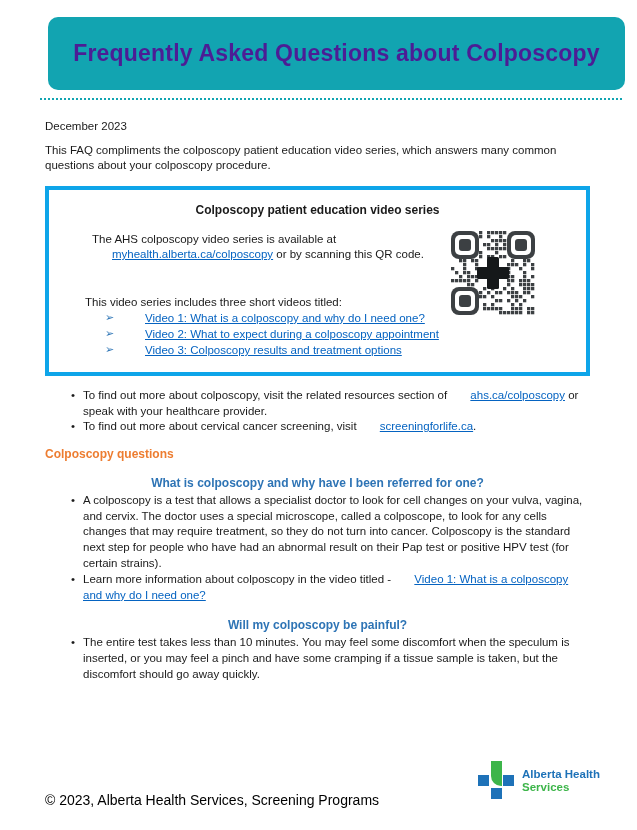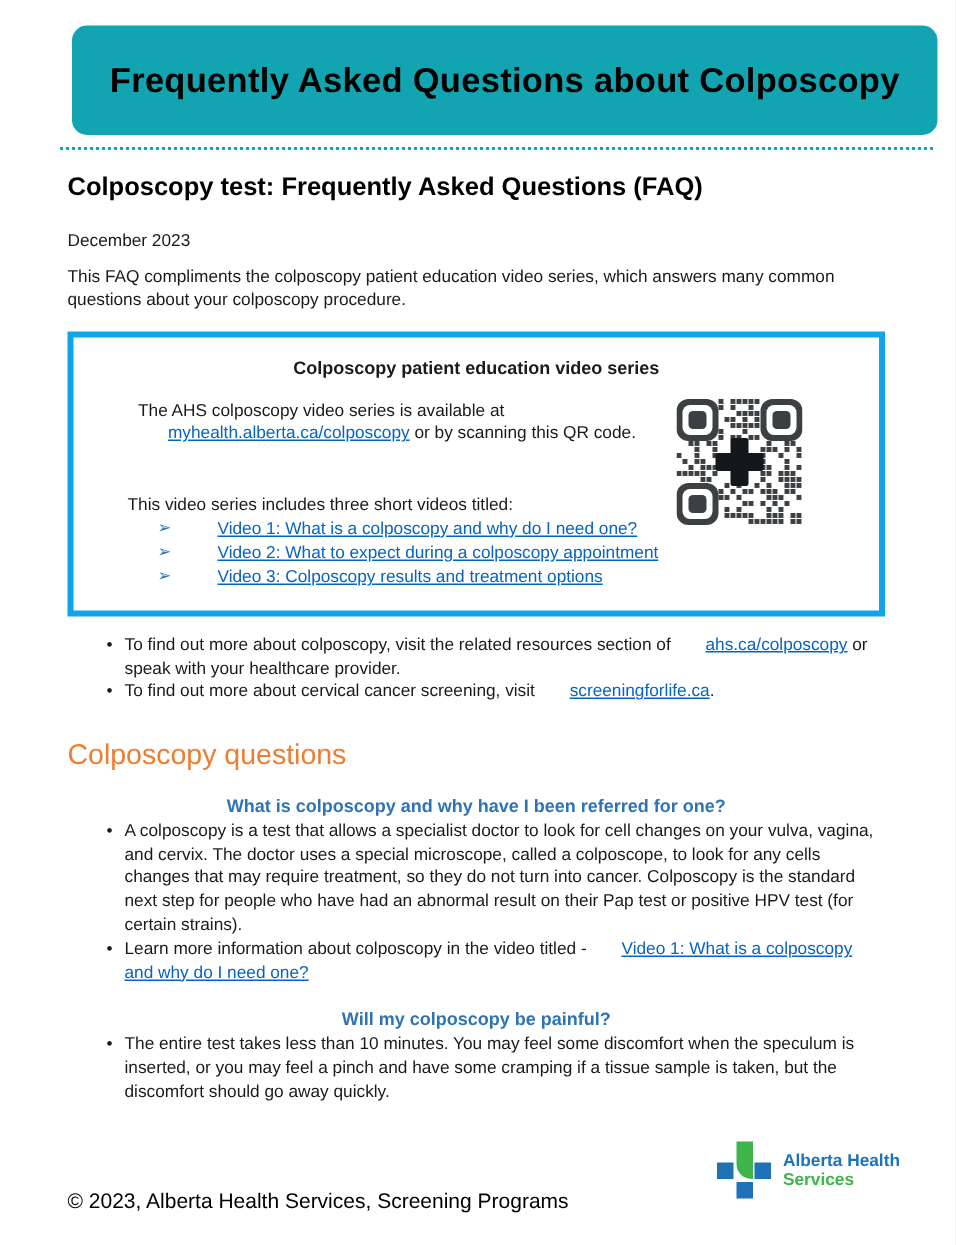--- a/index.html
+++ b/index.html
@@ -7,21 +7,21 @@
   .page {
     width:637px; height:830px; background:#fff; position:relative;
     font-family:"Liberation Sans","DejaVu Sans",sans-serif;
     color:#1a1a1a; overflow:hidden; margin:0 auto;
   }
   .banner {
     margin:17px 12px 0 48px; width:577px; height:73px;
     background:#12A4B1; border-radius:10px;
     display:flex; align-items:center; justify-content:center;
   }
-  .banner h1 { color:#000000; font-size:23px; font-weight:bold; letter-spacing:.2px; }
+  .banner h1 { color:#4c1d95; font-size:23px; font-weight:bold; letter-spacing:.2px; }
   .dotted { margin:8px 15px 0 40px; border-top:2px dotted #12A4B1; }
   .content { padding:0 47px 0 45px; }
   .doc-title { margin-top:15px; font-size:17px; font-weight:bold; color:#000; }
   .doc-date { margin-top:20px; font-size:11.5px; }
   .intro { margin-top:11px; font-size:11.5px; line-height:1.34; max-width:535px; }
   .video-box {
     margin-top:12px; border:4px solid #0ea5e9; min-height:188px;
     position:relative; padding:10px 16px 14px 16px;
   }
   .box-title { text-align:center; font-size:12px; font-weight:bold; margin-top:3px; }
@@ -30,21 +30,21 @@
   .video-links { list-style:none; margin:2px 0 0 40px; }
   .video-links li { display:flex; font-size:11.5px; line-height:1.4; }
   .arrow { color:#2E75B6; width:20px; flex:0 0 20px; font-size:11px; }
   a.lnk { color:#0563C1; text-decoration:underline; cursor:pointer;margin-left:20px; }
   .qr-wrap { position:absolute; top:40px; right:51px; width:84px; height:86px; background:#fff; }
   .bullets { list-style:none; margin-top:12px; }
   .bullets li, .ans li { display:flex; font-size:11.5px; line-height:1.36; }
   .dot { width:20px; flex:0 0 20px; text-align:center; font-size:11.5px; }
   .bullets .dot { margin-left:18px; }
   .bullets .txt, .ans .txt { flex:1; max-width:500px; }
-  .sec-heading { margin-top:23px; color:#ED7D31; font-size:19px; font-weight:normal; }
+  .sec-heading { margin-top:12px; color:#ED7D31; font-size:12px; font-weight:bold; }
   .q-heading { margin-top:15px; color:#2E74B5; font-size:12px; font-weight:bold;text-align:center; }
   .ans { list-style:none; margin-top:3px; }
   .ans li { margin-top:1px; }
   .ans .dot { margin-left:18px; }
   .footer-logo { position:absolute; left:478px; top:761px; display:flex; align-items:center; }
   .ahs-mark { position:relative; width:37px; height:40px; flex:0 0 37px; }
   .ahs-sq { position:absolute; background:#1E72B8; width:11px; height:11px; }
   .sq-left  { left:0;  top:14px; }
   .sq-right { left:25px; top:14px; }
   .sq-bottom{ left:13px; top:27px; }
@@ -60,21 +60,20 @@
 
 <div class="page">
 
   <div class="banner">
     <h1>Frequently Asked Questions about Colposcopy</h1>
   </div>
 
   <div class="dotted"></div>
 
   <div class="content">
-    <h2 class="doc-title">Colposcopy test: Frequently Asked Questions (FAQ)</h2>
     <div class="doc-date">December 2023</div>
     <p class="intro">This FAQ compliments the colposcopy patient education video series, which answers many common questions about your colposcopy procedure.</p>
 
     <div class="video-box">
       <div class="box-title">Colposcopy patient education video series</div>
       <p class="availability"><span>The AHS colposcopy video series is available at </span><a class="lnk">myhealth.alberta.ca/colposcopy</a><span> or by scanning this QR code.</span></p>
       <div class="qr-wrap">
         <svg id="qr" width="84" height="86" viewBox="0 0 84 84" xmlns="http://www.w3.org/2000/svg">
             <rect x="28" y="0" width="3.3" height="3.3" fill="#3C4043"></rect>
             <rect x="36" y="0" width="3.3" height="3.3" fill="#3C4043"></rect>

